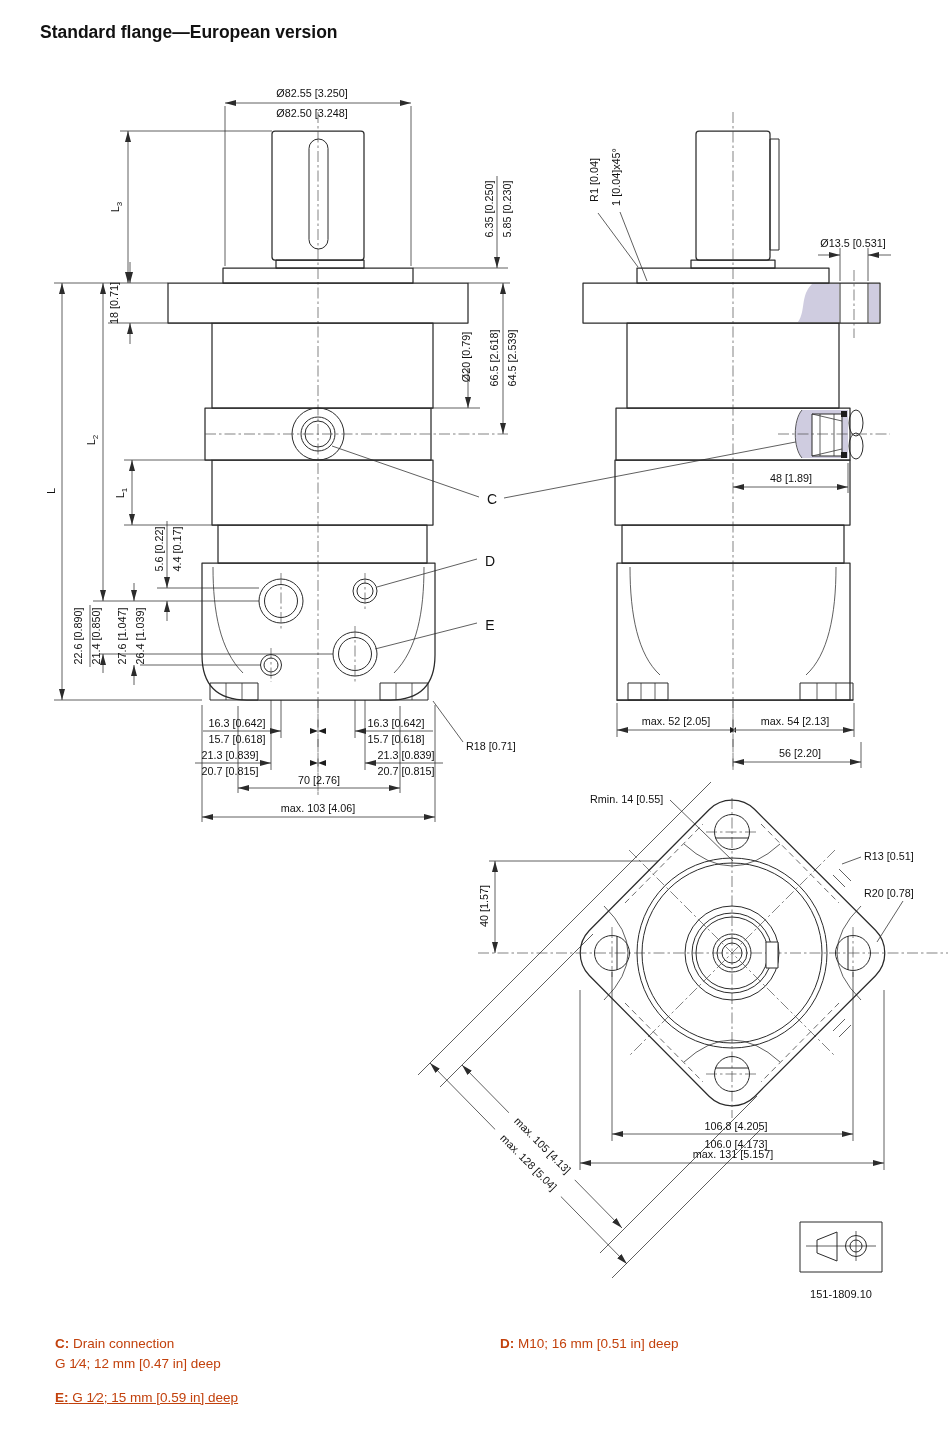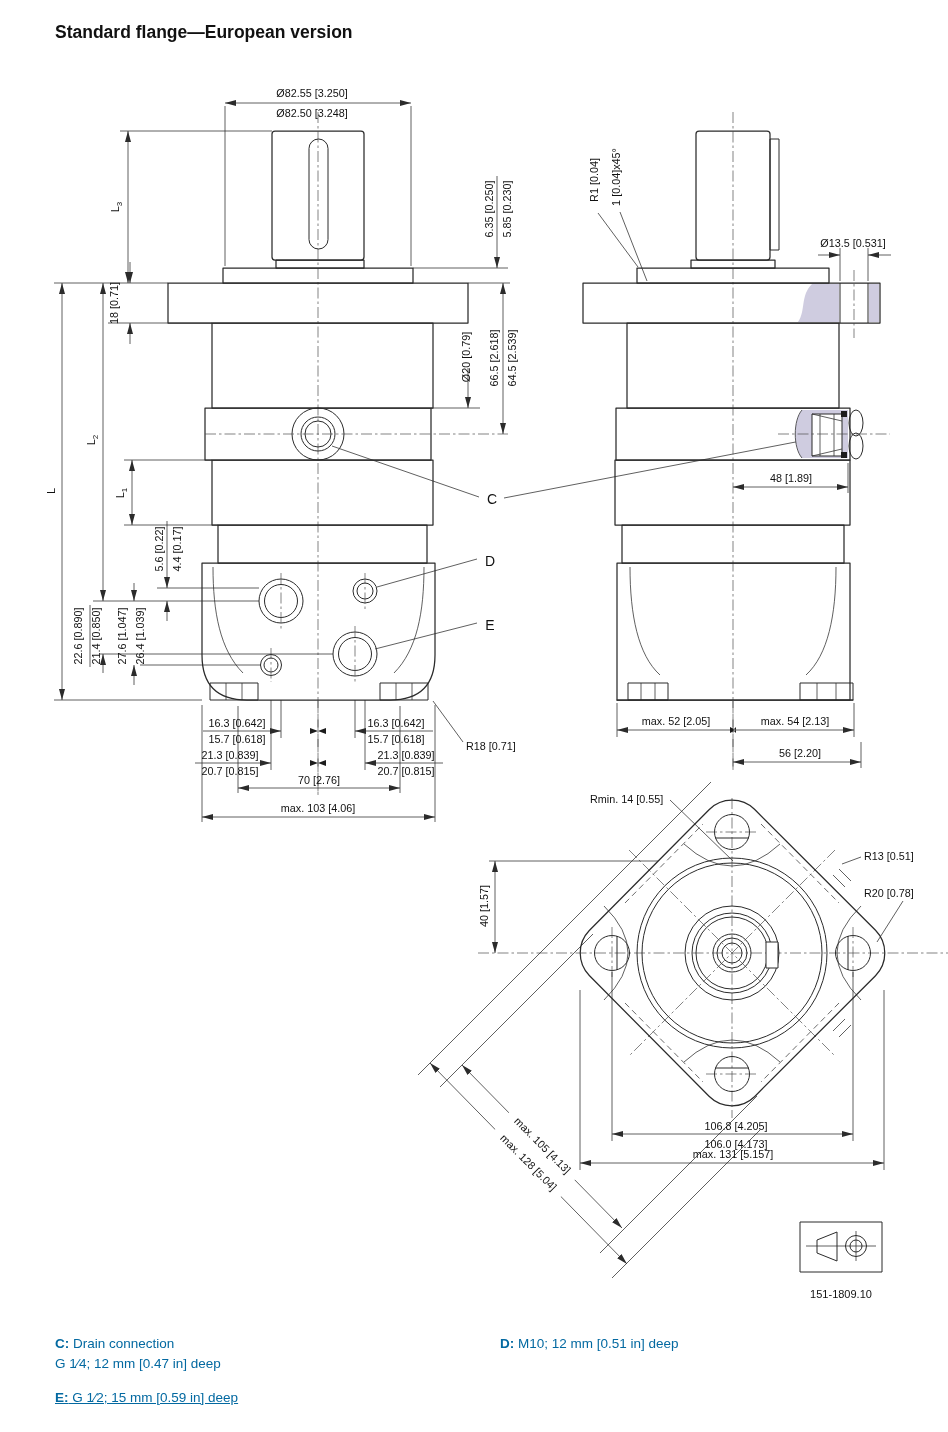--- a/index.html
+++ b/index.html
@@ -1,19 +1,19 @@
 <!DOCTYPE html>
 <html><head>
 <meta charset="utf-8">
 <style>
   html,body{margin:0;padding:0;background:#fff;}
   .wrap{position:relative;width:948px;height:1432px;background:#fff;font-family:"Liberation Sans",sans-serif;overflow:hidden;}
   .wrap svg{position:absolute;left:0;top:0;}
-  .title{position:absolute;left:55px;top:22px;font-size:17.5px;font-weight:bold;color:#111;}
-  .note{position:absolute;font-size:13.5px;color:#0369a1;line-height:1.5;}
+  .title{position:absolute;left:40px;top:22px;font-size:17.5px;font-weight:bold;color:#111;}
+  .note{position:absolute;font-size:13.5px;color:#c2410c;line-height:1.5;}
   .note b{font-weight:bold;}
   
   .ln{stroke:#2b2b2b;stroke-width:1.25;fill:none;stroke-linejoin:round;stroke-linecap:round;}
   .ln2{stroke:#2b2b2b;stroke-width:1;fill:none;stroke-linejoin:round;}
   .lt{stroke:#2b2b2b;stroke-width:.75;fill:none;}
   .cl{stroke:#4d4d4d;stroke-width:.7;fill:none;stroke-dasharray:11 3 2.5 3;}
   .hid{stroke:#2b2b2b;stroke-width:.7;fill:none;stroke-dasharray:6 4;}
   .lav{fill:#cfcce0;stroke:none;}
   .wht{fill:#fff;}
   .blk{fill:#1c1c1c;stroke:none;}
@@ -378,18 +378,18 @@
       <line class="lt" x1="856" y1="1231" x2="856" y2="1261"></line>
       <text class="code" x="841" y="1298" text-anchor="middle">151-1809.10</text>
     </g>
   </svg>
 
   <div class="note" style="left:55px;top:1334px;">
     <b>C:</b><span> Drain connection</span><br>
     <span>G 1⁄4; 12 mm [0.47 in] deep</span>
   </div>
   <div class="note" style="left:500px;top:1334px;">
-    <b>D:</b><span> M10; 12 mm [0.51 in] deep</span>
+    <b>D:</b><span> M10; 16 mm [0.51 in] deep</span>
   </div>
   <div class="note" style="left:55px;top:1388px;text-decoration:underline;">
     <b>E:</b><span> G 1⁄2; 15 mm [0.59 in] deep</span>
   </div>
 </div>
 
 </body></html>

